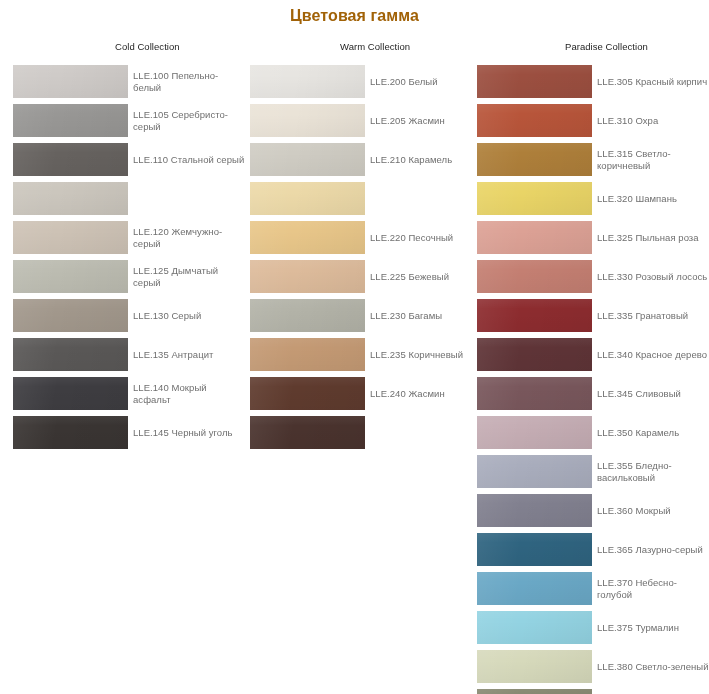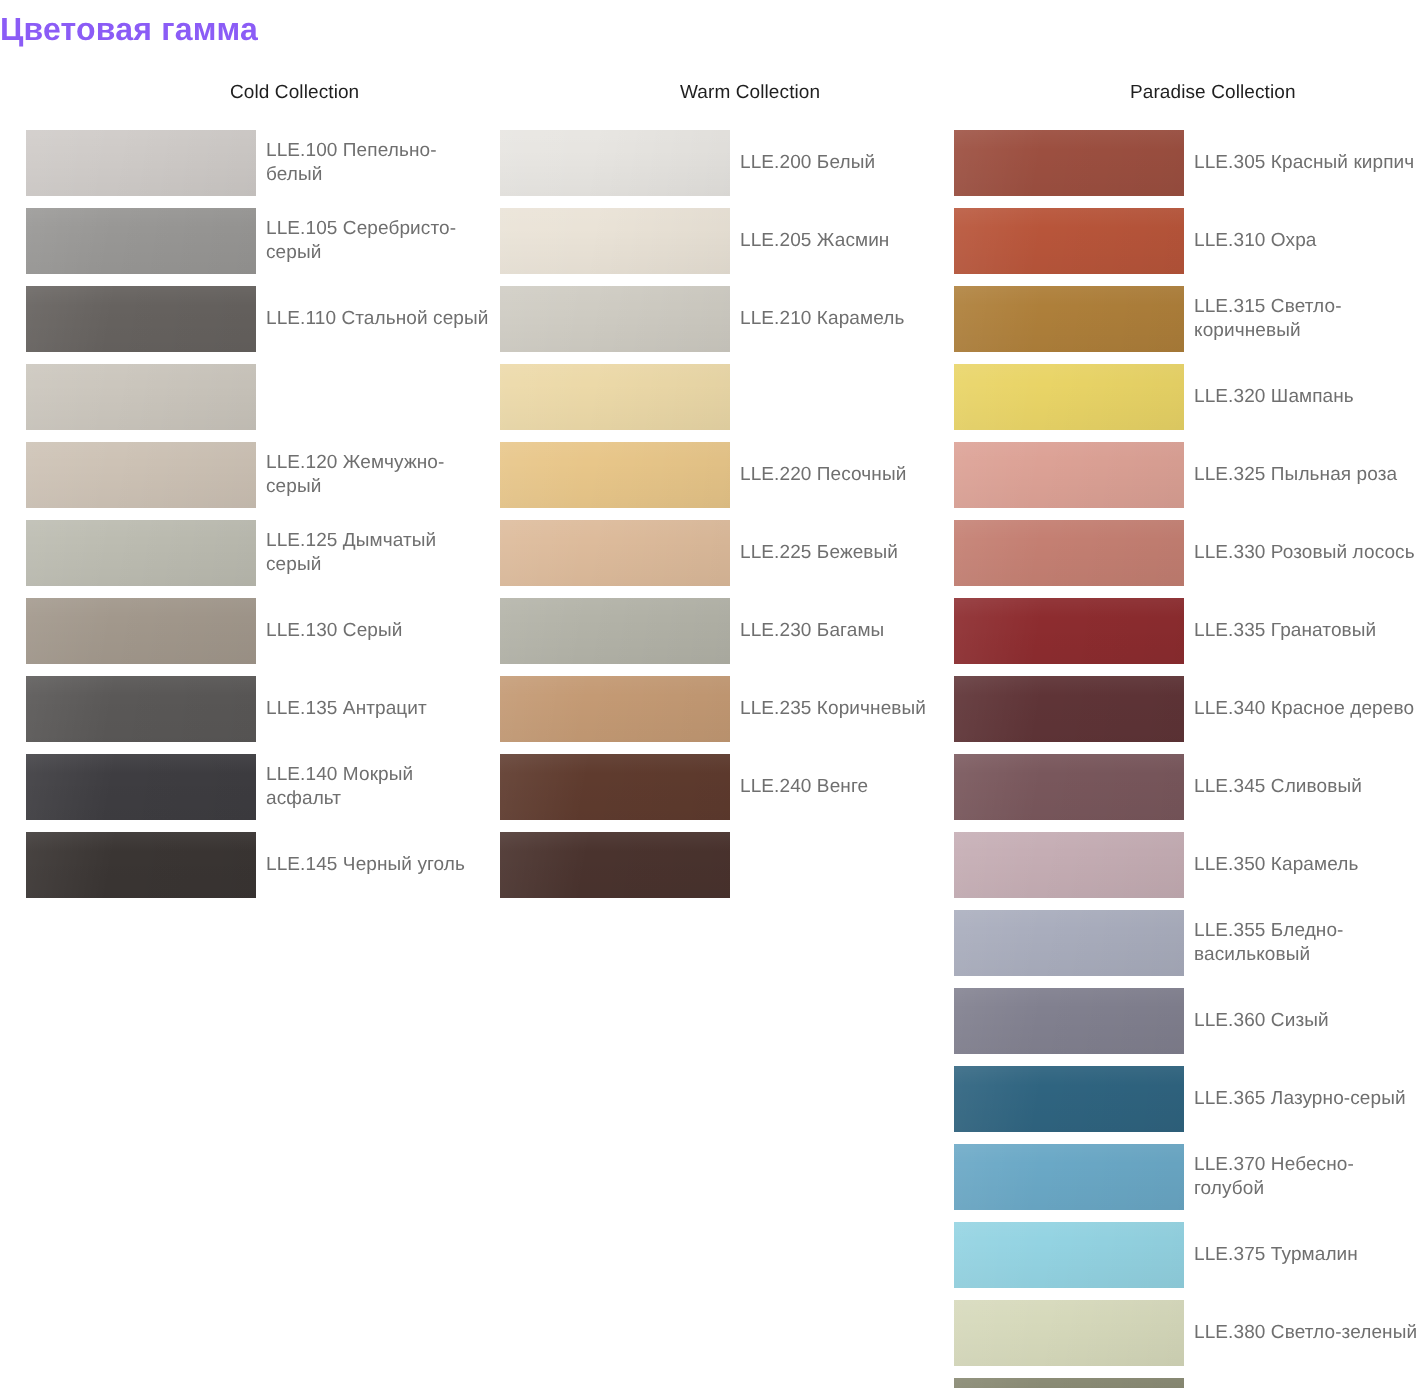--- a/index.html
+++ b/index.html
@@ -22,24 +22,24 @@
     width: 709px;
     height: 694px;
   }
 
   
   .chart-title {
     position: absolute;
     left: 0;
     top: 7px;
     width: 709px;
-    text-align: left;
+    text-align: center;
     font-size: 16px;
     font-weight: bold;
-    color: #8b5cf6;
+    color: #a16207;
     letter-spacing: 0.1px;
   }
 
   
   .column {
     position: absolute;
     top: 0;
   }
   .column-cold     { left: 13px;  }
   .column-warm     { left: 250px; }
@@ -219,21 +219,21 @@
         </div>
         <div class="swatch-row">
           <div class="swatch-chip" style="background: rgb(196, 154, 116);"></div>
           <div class="swatch-label">
             <span>LLE.235 Коричневый</span>
           </div>
         </div>
         <div class="swatch-row">
           <div class="swatch-chip" style="background: rgb(95, 59, 46);"></div>
           <div class="swatch-label">
-            <span>LLE.240 Венге</span>
+            <span>LLE.240 Жасмин</span>
           </div>
         </div>
         <div class="swatch-row">
           <div class="swatch-chip" style="background: rgb(74, 51, 46);"></div>
         </div>
       </div>
   </div>
 
   <div class="column column-paradise">
     <div class="column-header">Paradise Collection</div>
@@ -300,21 +300,21 @@
         </div>
         <div class="swatch-row">
           <div class="swatch-chip" style="background: rgb(169, 173, 189);"></div>
           <div class="swatch-label">
             <span>LLE.355 Бледно-васильковый</span>
           </div>
         </div>
         <div class="swatch-row">
           <div class="swatch-chip" style="background: rgb(129, 128, 143);"></div>
           <div class="swatch-label">
-            <span>LLE.360 Сизый</span>
+            <span>LLE.360 Мокрый</span>
           </div>
         </div>
         <div class="swatch-row">
           <div class="swatch-chip" style="background: rgb(47, 100, 128);"></div>
           <div class="swatch-label">
             <span>LLE.365 Лазурно-серый</span>
           </div>
         </div>
         <div class="swatch-row">
           <div class="swatch-chip" style="background: rgb(106, 168, 198);"></div>

